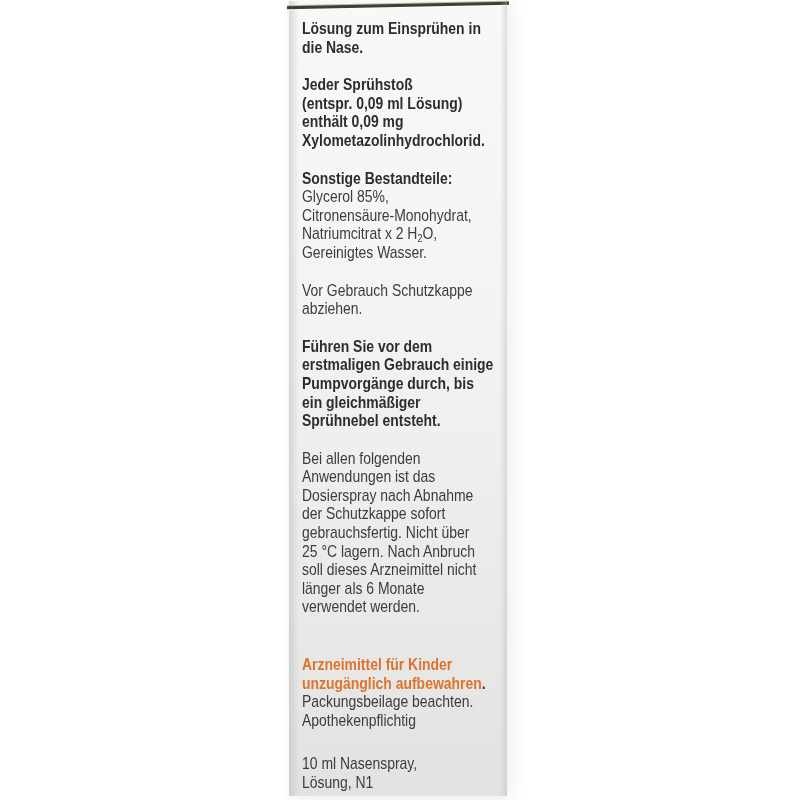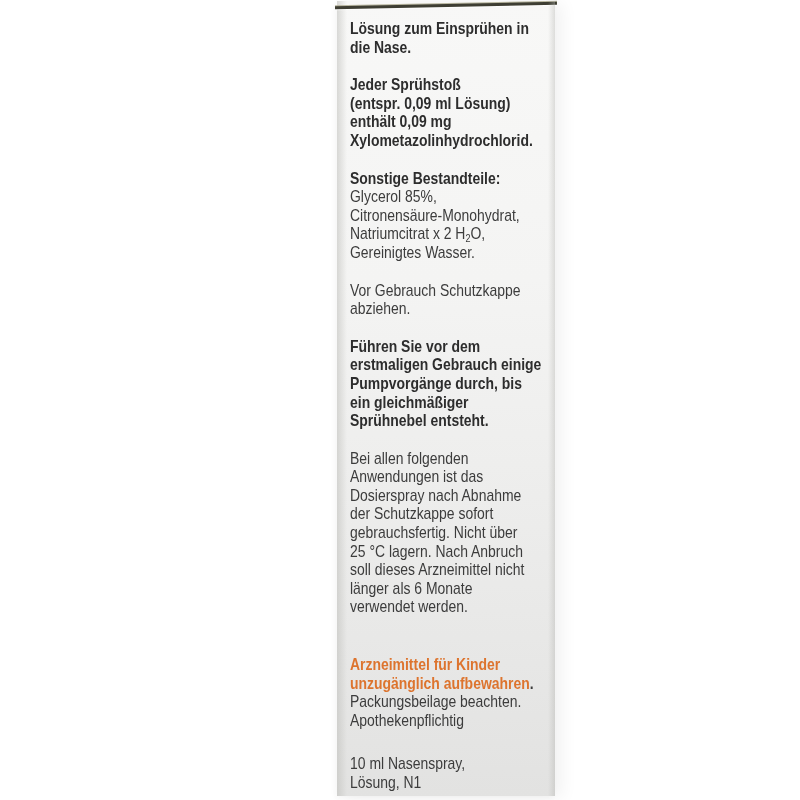--- a/index.html
+++ b/index.html
@@ -10,21 +10,21 @@
     --text:#3c3c3c;
     --text-bold:#2d2d2d;
     --accent-orange:#dd742e;
   }
   html,body{margin:0;padding:0;}
   body{
     width:800px;height:800px;background:var(--background);
     font-family:"Liberation Sans","DejaVu Sans",sans-serif;
     position:relative;overflow:hidden;
   }
-  .photo{position:absolute;inset:0;background:var(--background);margin-left:48px;}
+  .photo{position:absolute;inset:0;background:var(--background);}
   .panel{
     position:absolute;left:289px;top:1px;width:218px;height:795px;
     background:linear-gradient(180deg,var(--panel-top) 0%,#f4f4f3 35%,#ebebea 70%,var(--panel-bottom) 100%);
     box-shadow:7px 2px 16px rgba(0,0,0,0.055),-2px 2px 6px rgba(0,0,0,0.03);
   }
   
   .panel::before{
     content:"";position:absolute;left:0;top:0;bottom:0;width:10px;
     background:linear-gradient(90deg,rgba(190,190,186,0.55),rgba(255,255,255,0));
   }

